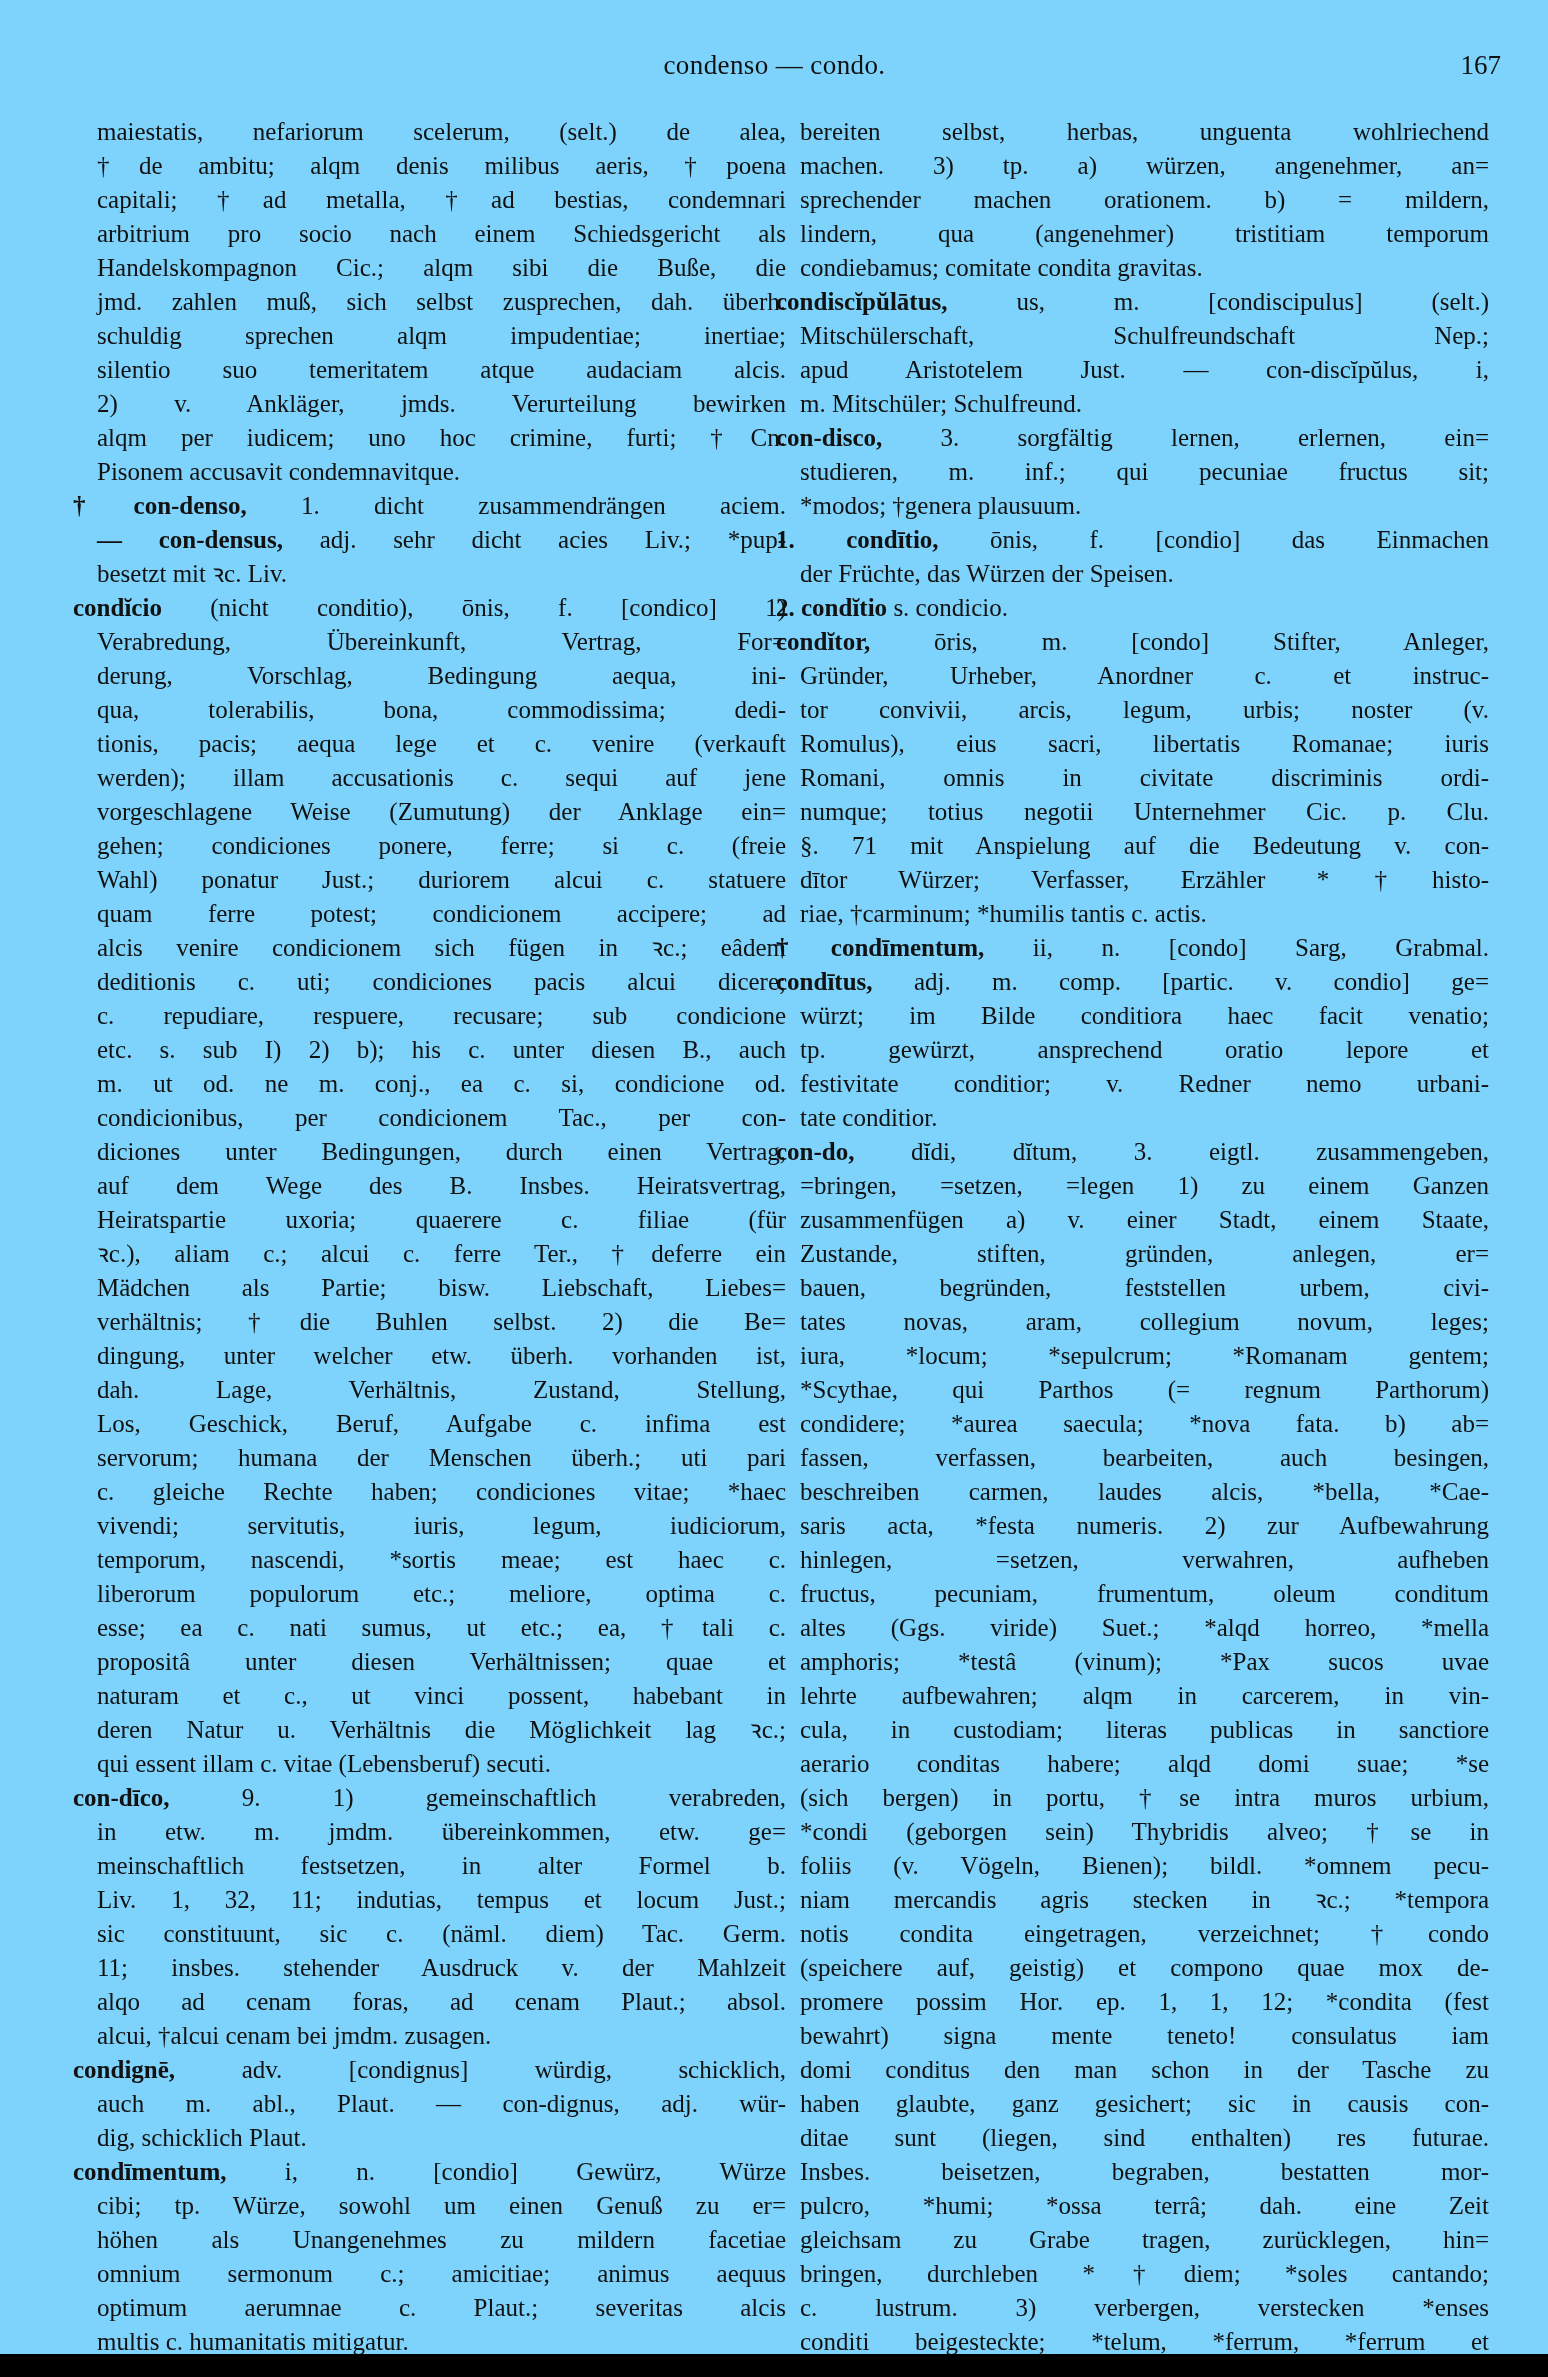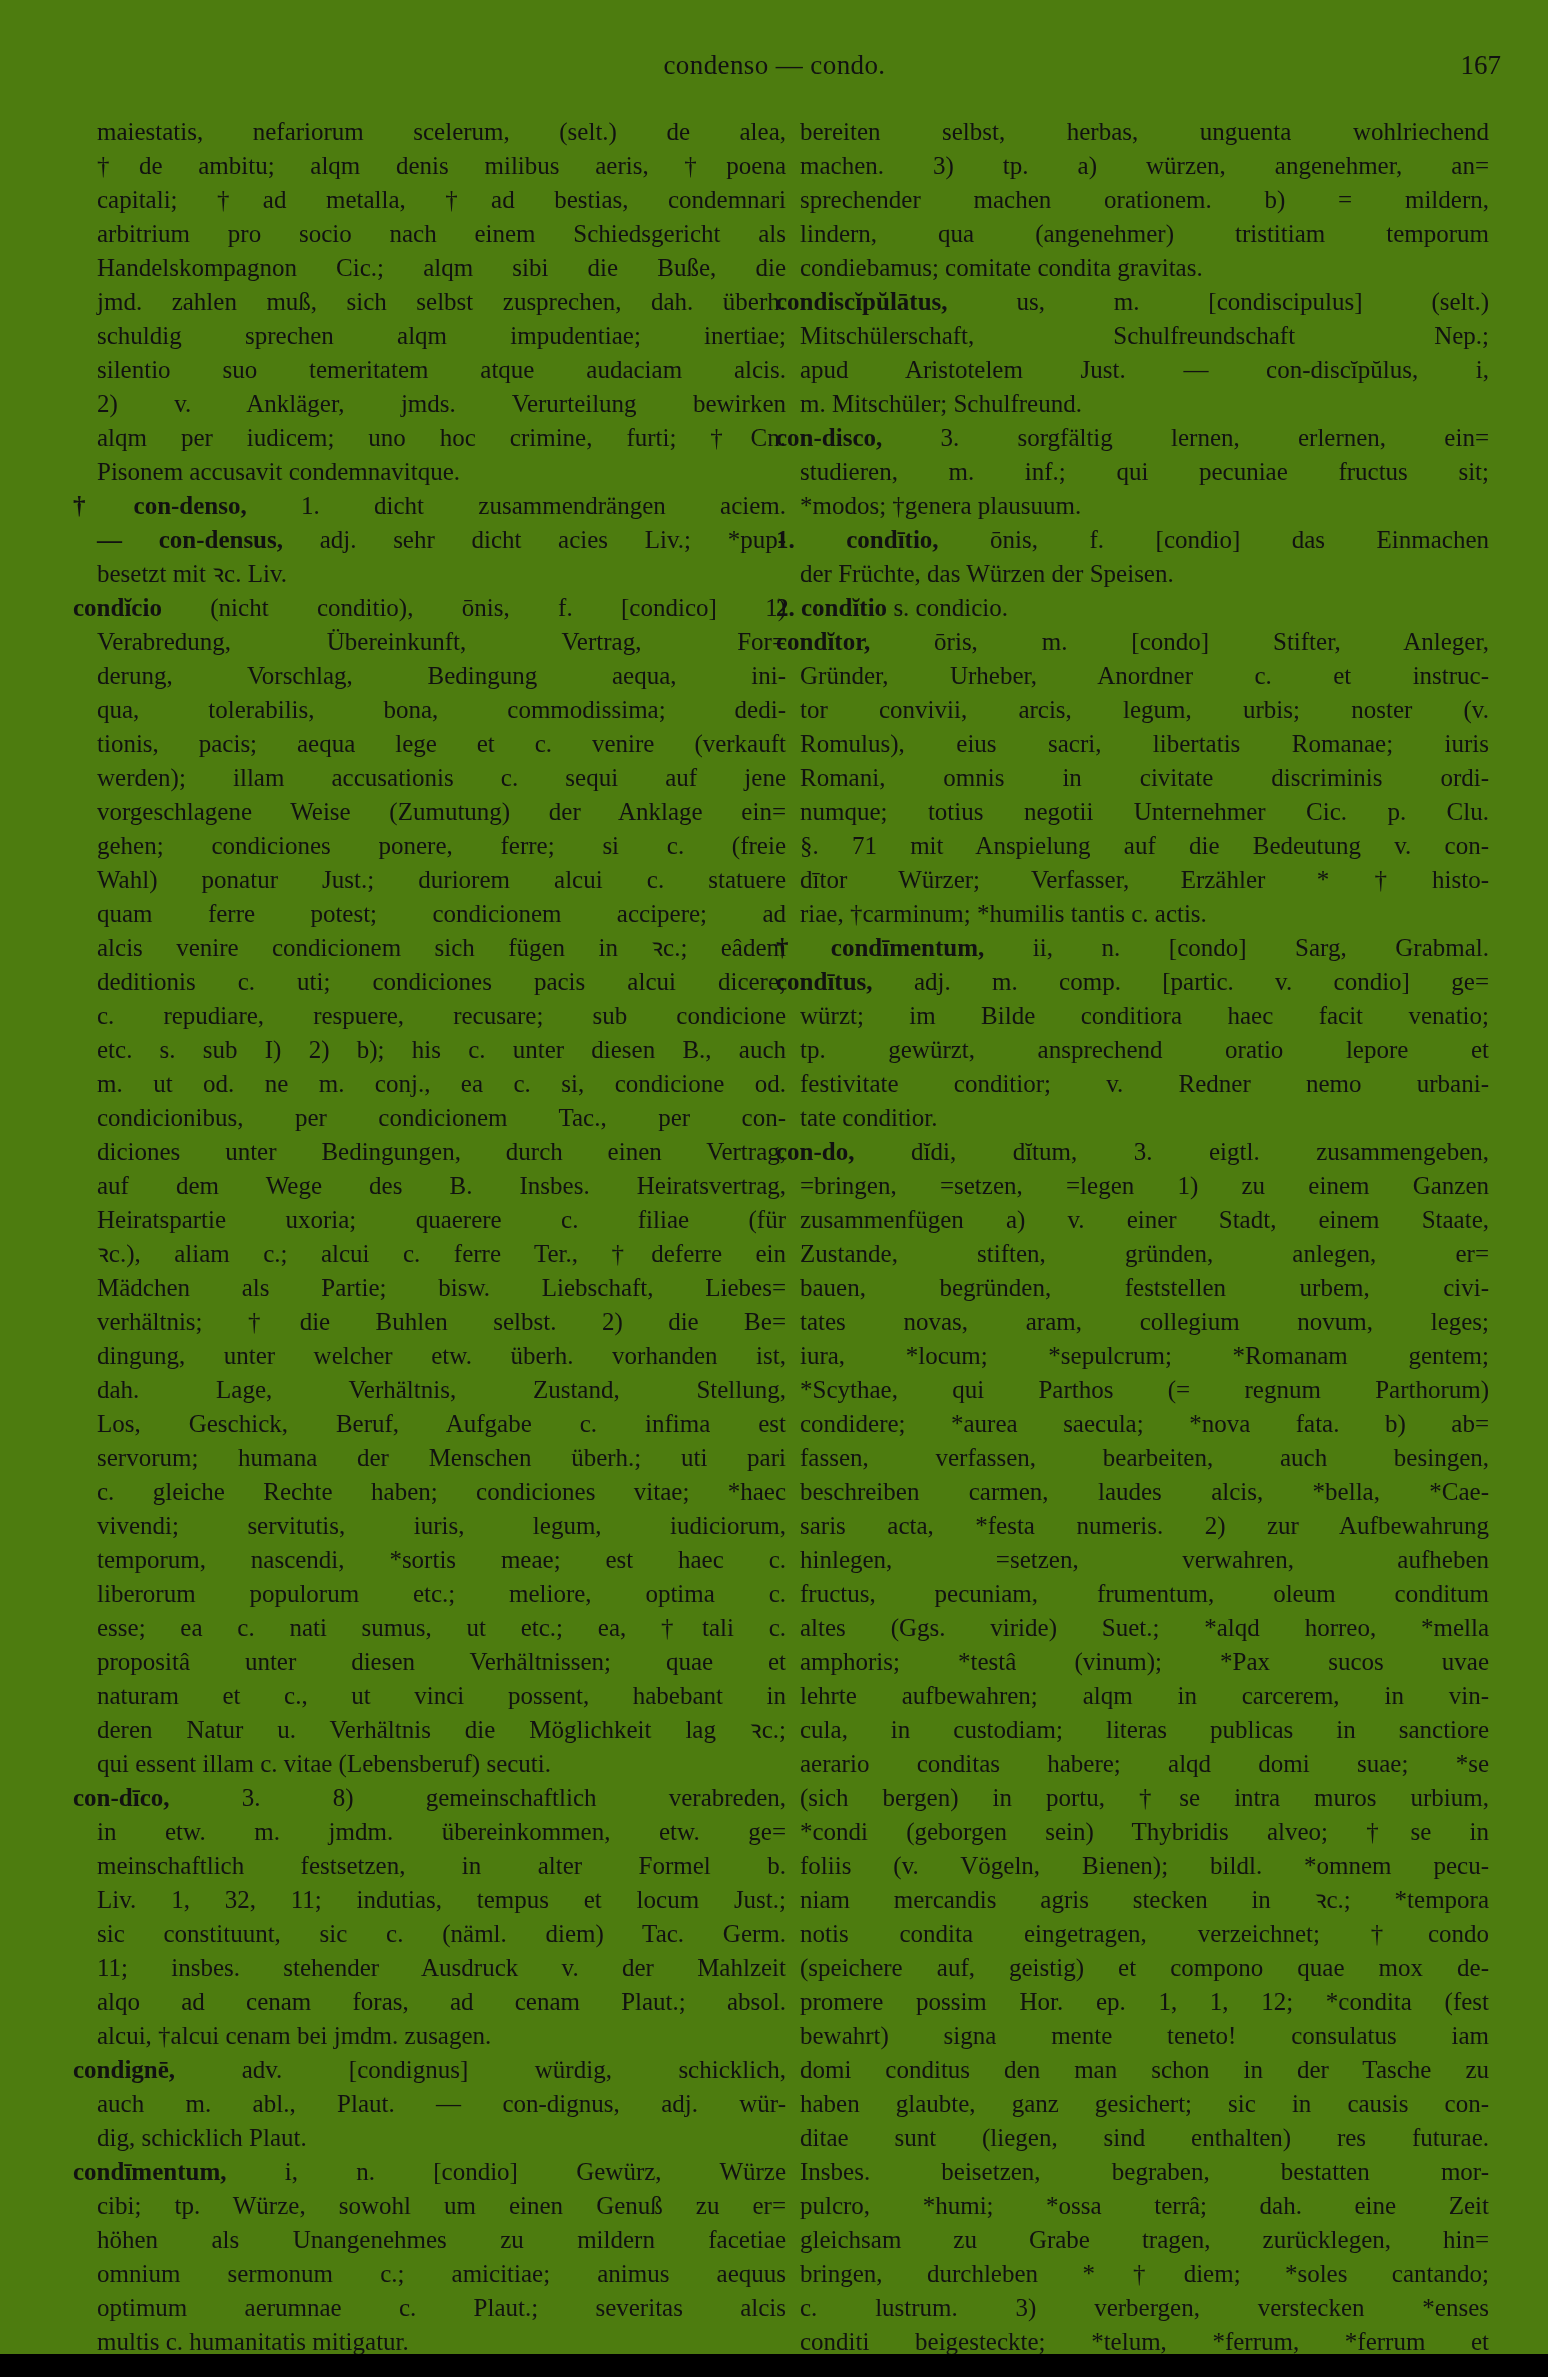--- a/index.html
+++ b/index.html
@@ -1,17 +1,17 @@
 <!DOCTYPE html>
 <html style="font-size:14px"><head>
 <meta charset="utf-8">
 <style>
   html, body { margin: 0; padding: 0; background: #ffffff; }
   body { width: 1549px; height: 2377px; position: relative; overflow: hidden; color: #111; }
-  .page { position: absolute; left: 0; top: 0; width: 1549px; height: 2377px; background: #4d7c0f; }
+  .page { position: absolute; left: 0; top: 0; width: 1549px; height: 2377px; background: #7dd3fc; }
   .running-head { position: absolute; top: 50px; left: 0; width: 1549px; height: 35px;
     font-family: "Liberation Serif", serif; font-size: 27px; }
   .running-title { position: absolute; left: 0; width: 1549px; text-align: center; top: 0; letter-spacing: 0.4px; }
   .page-number { position: absolute; right: 48px; top: 0; }
   .column { position: absolute; top: 115px; width: 701px; }
   .col-left { left: 85px; }
   .col-right { left: 788px; }
   .line { font-family: "Liberation Serif", serif; font-size: 25px; line-height: 34px; height: 34px;
     white-space: nowrap; text-align: justify; text-align-last: justify; overflow: hidden; }
   .line.last { text-align-last: left; }
@@ -72,21 +72,21 @@
       <div class="line indent"><span>servorum; humana der Menschen überh.; uti pari</span></div>
       <div class="line indent"><span>c. gleiche Rechte haben; condiciones vitae; *haec</span></div>
       <div class="line indent"><span>vivendi; servitutis, iuris, legum, iudiciorum,</span></div>
       <div class="line indent"><span>temporum, nascendi, *sortis meae; est haec c.</span></div>
       <div class="line indent"><span>liberorum populorum etc.; meliore, optima c.</span></div>
       <div class="line indent"><span>esse; ea c. nati sumus, ut etc.; ea, †tali c.</span></div>
       <div class="line indent"><span>propositâ unter diesen Verhältnissen; quae et</span></div>
       <div class="line indent"><span>naturam et c., ut vinci possent, habebant in</span></div>
       <div class="line indent"><span>deren Natur u. Verhältnis die Möglichkeit lag ꝛc.;</span></div>
       <div class="line indent last"><span>qui essent illam c. vitae (Lebensberuf) secuti.</span></div>
-      <div class="line hang"><span class="hw">con-dīco,</span><span> 3. 8) gemeinschaftlich verabreden,</span></div>
+      <div class="line hang"><span class="hw">con-dīco,</span><span> 9. 1) gemeinschaftlich verabreden,</span></div>
       <div class="line indent"><span>in etw. m. jmdm. übereinkommen, etw. ge=</span></div>
       <div class="line indent"><span>meinschaftlich festsetzen, in alter Formel b.</span></div>
       <div class="line indent"><span>Liv. 1, 32, 11; indutias, tempus et locum Just.;</span></div>
       <div class="line indent"><span>sic constituunt, sic c. (näml. diem) Tac. Germ.</span></div>
       <div class="line indent"><span>11; insbes. stehender Ausdruck v. der Mahlzeit</span></div>
       <div class="line indent"><span>alqo ad cenam foras, ad cenam Plaut.; absol.</span></div>
       <div class="line indent last"><span>alcui, †alcui cenam bei jmdm. zusagen.</span></div>
       <div class="line hang"><span class="hw">condignē,</span><span> adv. [condignus] würdig, schicklich,</span></div>
       <div class="line indent"><span>auch m. abl., Plaut. — con-dignus, adj. wür-</span></div>
       <div class="line indent last"><span>dig, schicklich Plaut.</span></div>

